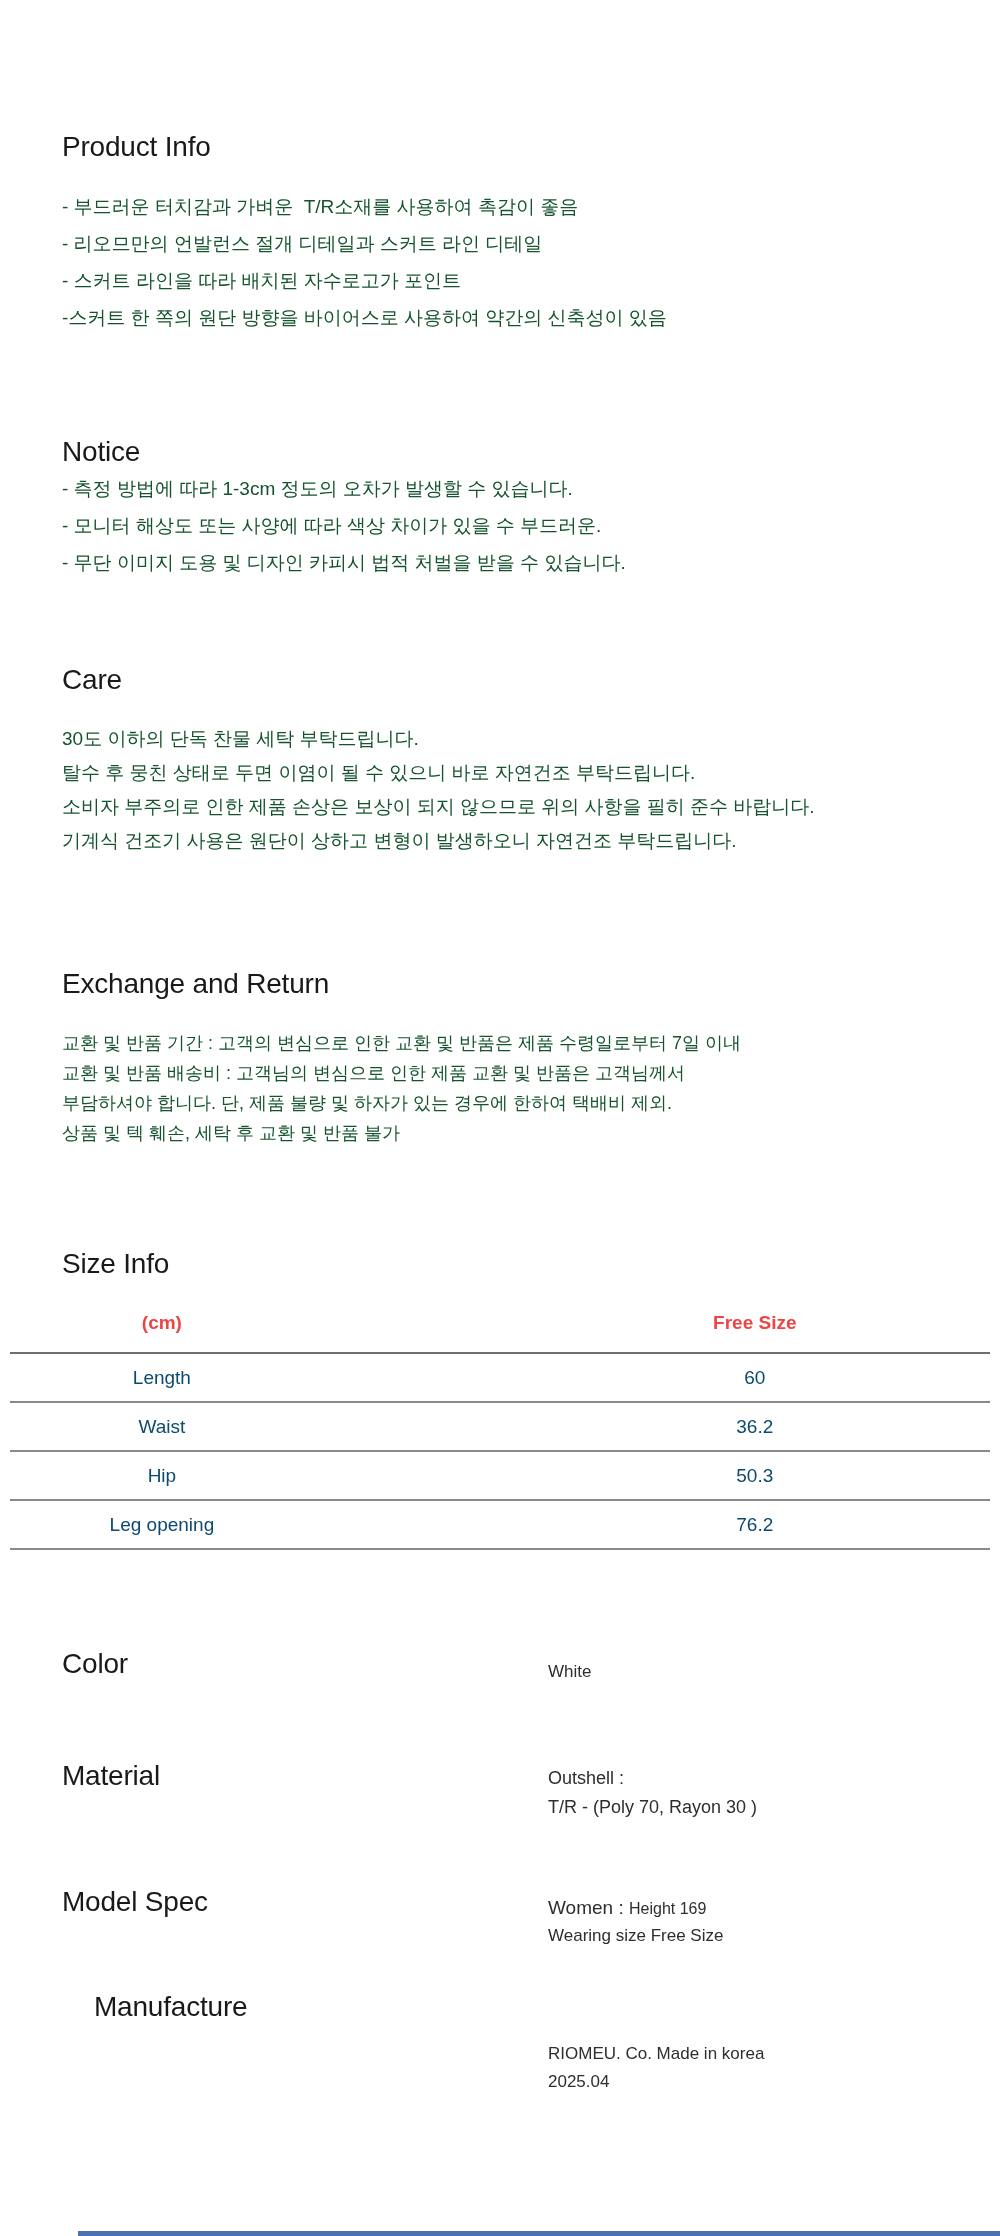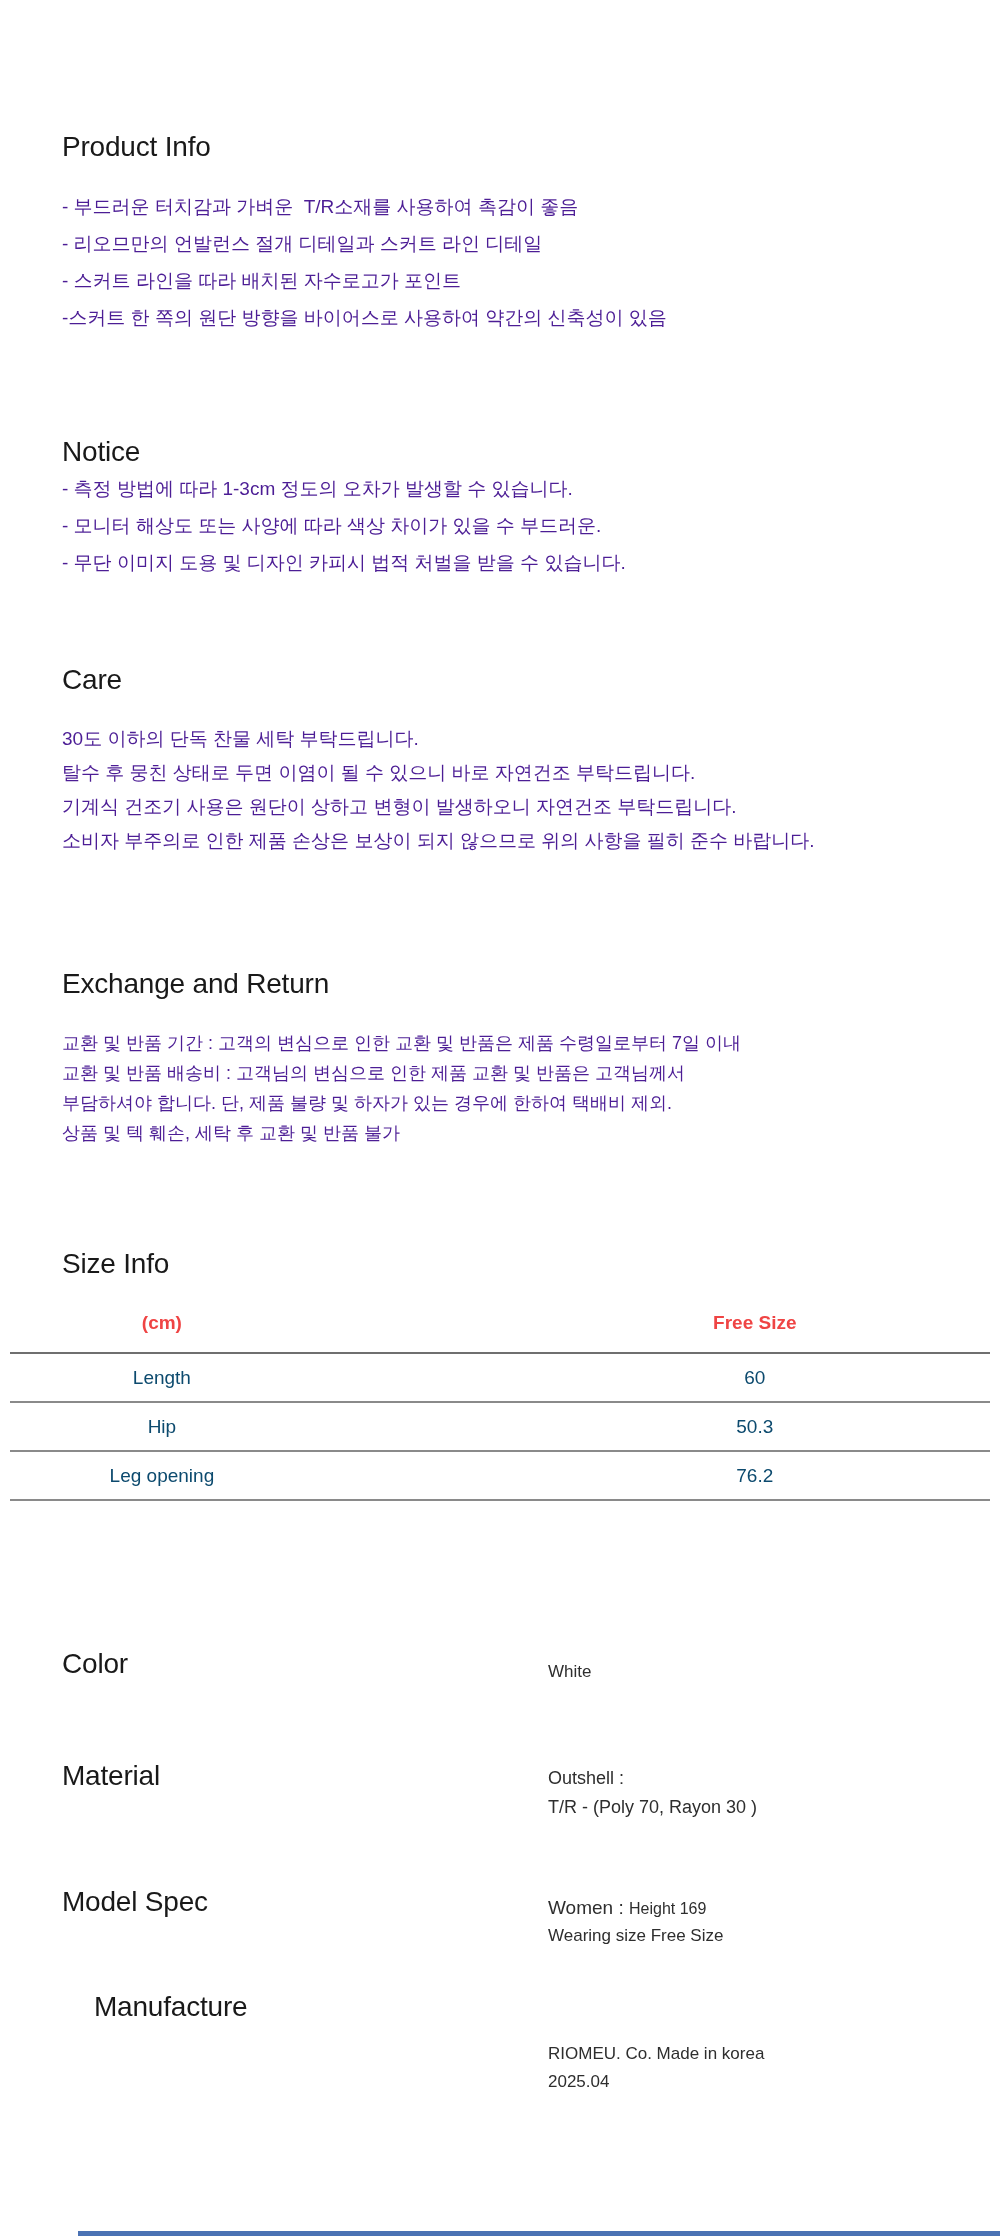--- a/index.html
+++ b/index.html
@@ -18,21 +18,21 @@
     font-size: 28px;
     font-weight: 400;
     color: #191919;
     letter-spacing: -0.2px;
     white-space: pre;
   }
   .textblock {
     position: absolute;
     left: 62px;
     font-size: 19px;
-    color: #4c1d95;
+    color: #14532d;
   }
   .textblock div { white-space: pre; }
 
   #product-info-title { top: 131px; text-align: center; }
   #product-info-lines { top: 188px; line-height: 37px; }
 
   #notice-title { top: 436px; }
   #notice-lines { top: 470px; line-height: 37px; }
 
   #care-title { top: 664px; }
@@ -118,22 +118,22 @@
   <div class="textblock" id="notice-lines">
     <div>- 측정 방법에 따라 1-3cm 정도의 오차가 발생할 수 있습니다.</div>
     <div>- 모니터 해상도 또는 사양에 따라 색상 차이가 있을 수 부드러운.</div>
     <div>- 무단 이미지 도용 및 디자인 카피시 법적 처벌을 받을 수 있습니다.</div>
   </div>
 
   <div class="heading" id="care-title">Care</div>
   <div class="textblock" id="care-lines">
     <div>30도 이하의 단독 찬물 세탁 부탁드립니다.</div>
     <div>탈수 후 뭉친 상태로 두면 이염이 될 수 있으니 바로 자연건조 부탁드립니다.</div>
+    <div>소비자 부주의로 인한 제품 손상은 보상이 되지 않으므로 위의 사항을 필히 준수 바랍니다.</div>
     <div>기계식 건조기 사용은 원단이 상하고 변형이 발생하오니 자연건조 부탁드립니다.</div>
-    <div>소비자 부주의로 인한 제품 손상은 보상이 되지 않으므로 위의 사항을 필히 준수 바랍니다.</div>
   </div>
 
   <div class="heading" id="exchange-title">Exchange and Return</div>
   <div class="textblock" id="exchange-lines">
     <div>교환 및 반품 기간 : 고객의 변심으로 인한 교환 및 반품은 제품 수령일로부터 7일 이내</div>
     <div>교환 및 반품 배송비 : 고객님의 변심으로 인한 제품 교환 및 반품은 고객님께서</div>
     <div>부담하셔야 합니다. 단, 제품 불량 및 하자가 있는 경우에 한하여 택배비 제외.</div>
     <div>상품 및 텍 훼손, 세탁 후 교환 및 반품 불가</div>
   </div>
 
@@ -143,20 +143,25 @@
     <div class="size-header">
       <div class="col-label">(cm)</div>
       <div class="col-gap"></div>
       <div class="col-value">Free Size</div>
     </div>
     <div class="size-rows">
       <div class="size-row">
         <div class="col-label">Length</div>
         <div class="col-gap"></div>
         <div class="col-value">60</div>
+      </div>
+      <div class="size-row">
+        <div class="col-label">Waist</div>
+        <div class="col-gap"></div>
+        <div class="col-value">36.2</div>
       </div>
       <div class="size-row">
         <div class="col-label">Hip</div>
         <div class="col-gap"></div>
         <div class="col-value">50.3</div>
       </div>
       <div class="size-row">
         <div class="col-label">Leg opening</div>
         <div class="col-gap"></div>
         <div class="col-value">76.2</div>

